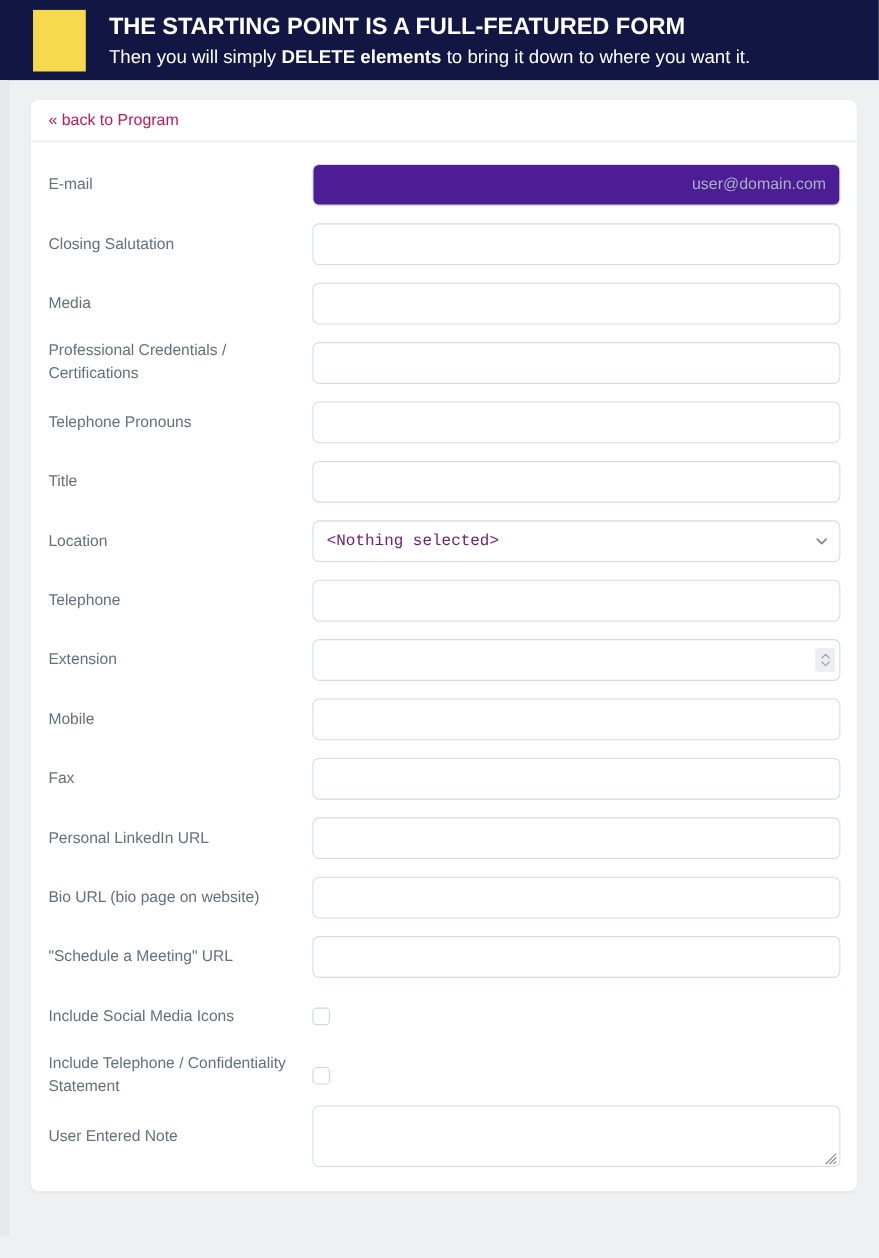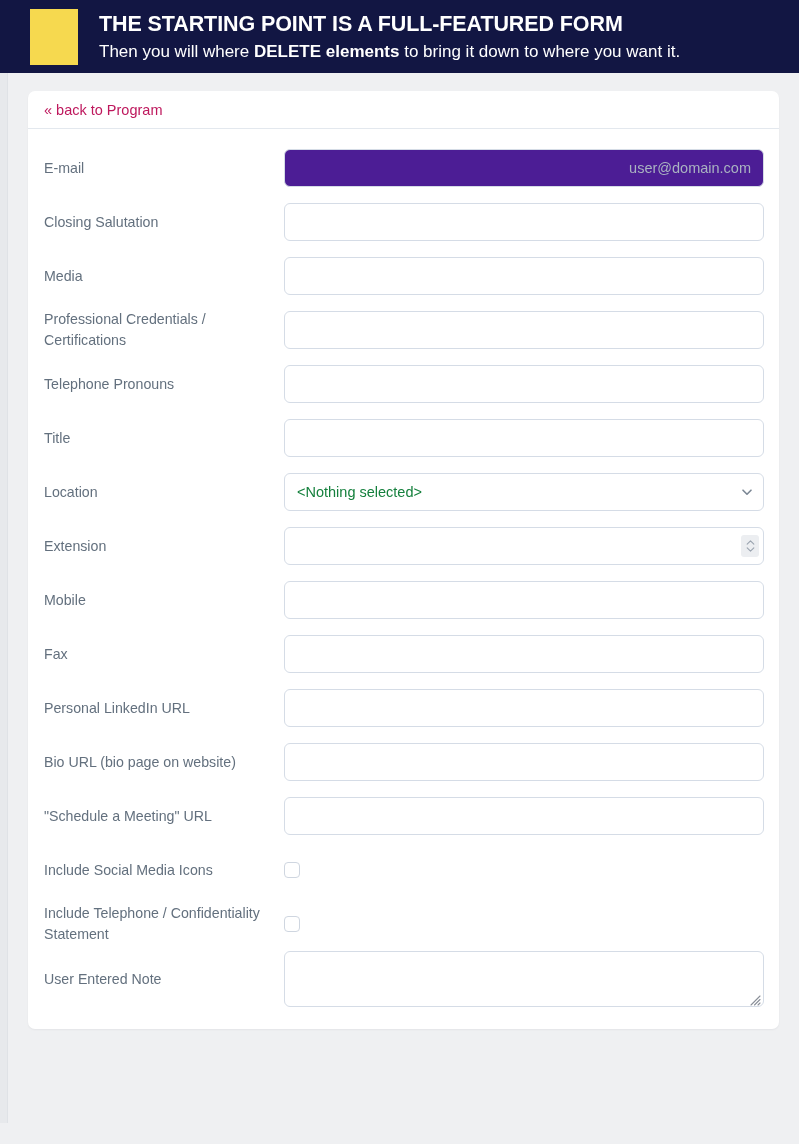--- a/index.html
+++ b/index.html
@@ -130,22 +130,23 @@
   .select-wrap {
     position: relative;
     width: 480px;
     height: 38px;
   }
   .select-wrap .inp {
     width: 100%;
     padding-right: 30px;
     display: flex;
     align-items: center;
-    color: #15803d;
+    color: #701a75;
     cursor: pointer;
+    font-family: Liberation Mono, monospace;
   }
   .chev {
     position: absolute;
     right: 11px;
     top: 50%;
     transform: translateY(-50%);
     width: 12px;
     height: 12px;
     pointer-events: none;
   }
@@ -208,21 +209,21 @@
     pointer-events: none;
   }
 </style>
 </head>
 <body>
 
 <div class="banner">
   <div class="banner-swatch"></div>
   <div class="banner-text">
     <div class="banner-title">THE STARTING POINT IS A FULL-FEATURED FORM</div>
-    <div class="banner-sub"><span>Then you will where </span><b>DELETE elements</b><span> to bring it down to where you want it.</span></div>
+    <div class="banner-sub"><span>Then you will simply </span><b>DELETE elements</b><span> to bring it down to where you want it.</span></div>
   </div>
 </div>
 
 <div class="page">
   <div class="page-rail"></div>
 
   <div class="card">
 
     <div class="card-head">
       <a class="back-link" href="#">« back to Program</a>
@@ -280,20 +281,26 @@
             <span class="chev">
               <svg viewBox="0 0 12 12" width="12" height="12" aria-hidden="true">
                 <path d="M2 4.2 L6 8.2 L10 4.2" fill="none" stroke="#7b8characters" stroke-width="0"></path>
                 <path d="M2 4.2 L6 8.2 L10 4.2" fill="none" stroke="#7b8794" stroke-width="1.6" stroke-linecap="round" stroke-linejoin="round"></path>
               </svg>
             </span>
           </div>
         </div>
       </div>
 
+      <div class="row">
+        <div class="lbl">Telephone</div>
+        <div class="ctrl">
+          <input class="inp" type="text" style="">
+        </div>
+      </div>
 
       <div class="row">
         <div class="lbl">Extension</div>
         <div class="ctrl">
           <div class="num-wrap">
             <input class="inp" type="text" style="">
             <span class="spinner">
               <svg viewBox="0 0 10 6" width="9" height="5" aria-hidden="true">
                 <path d="M1 5 L5 1 L9 5" fill="none" stroke="#9aa3af" stroke-width="1.3" stroke-linecap="round" stroke-linejoin="round"></path>
               </svg>

